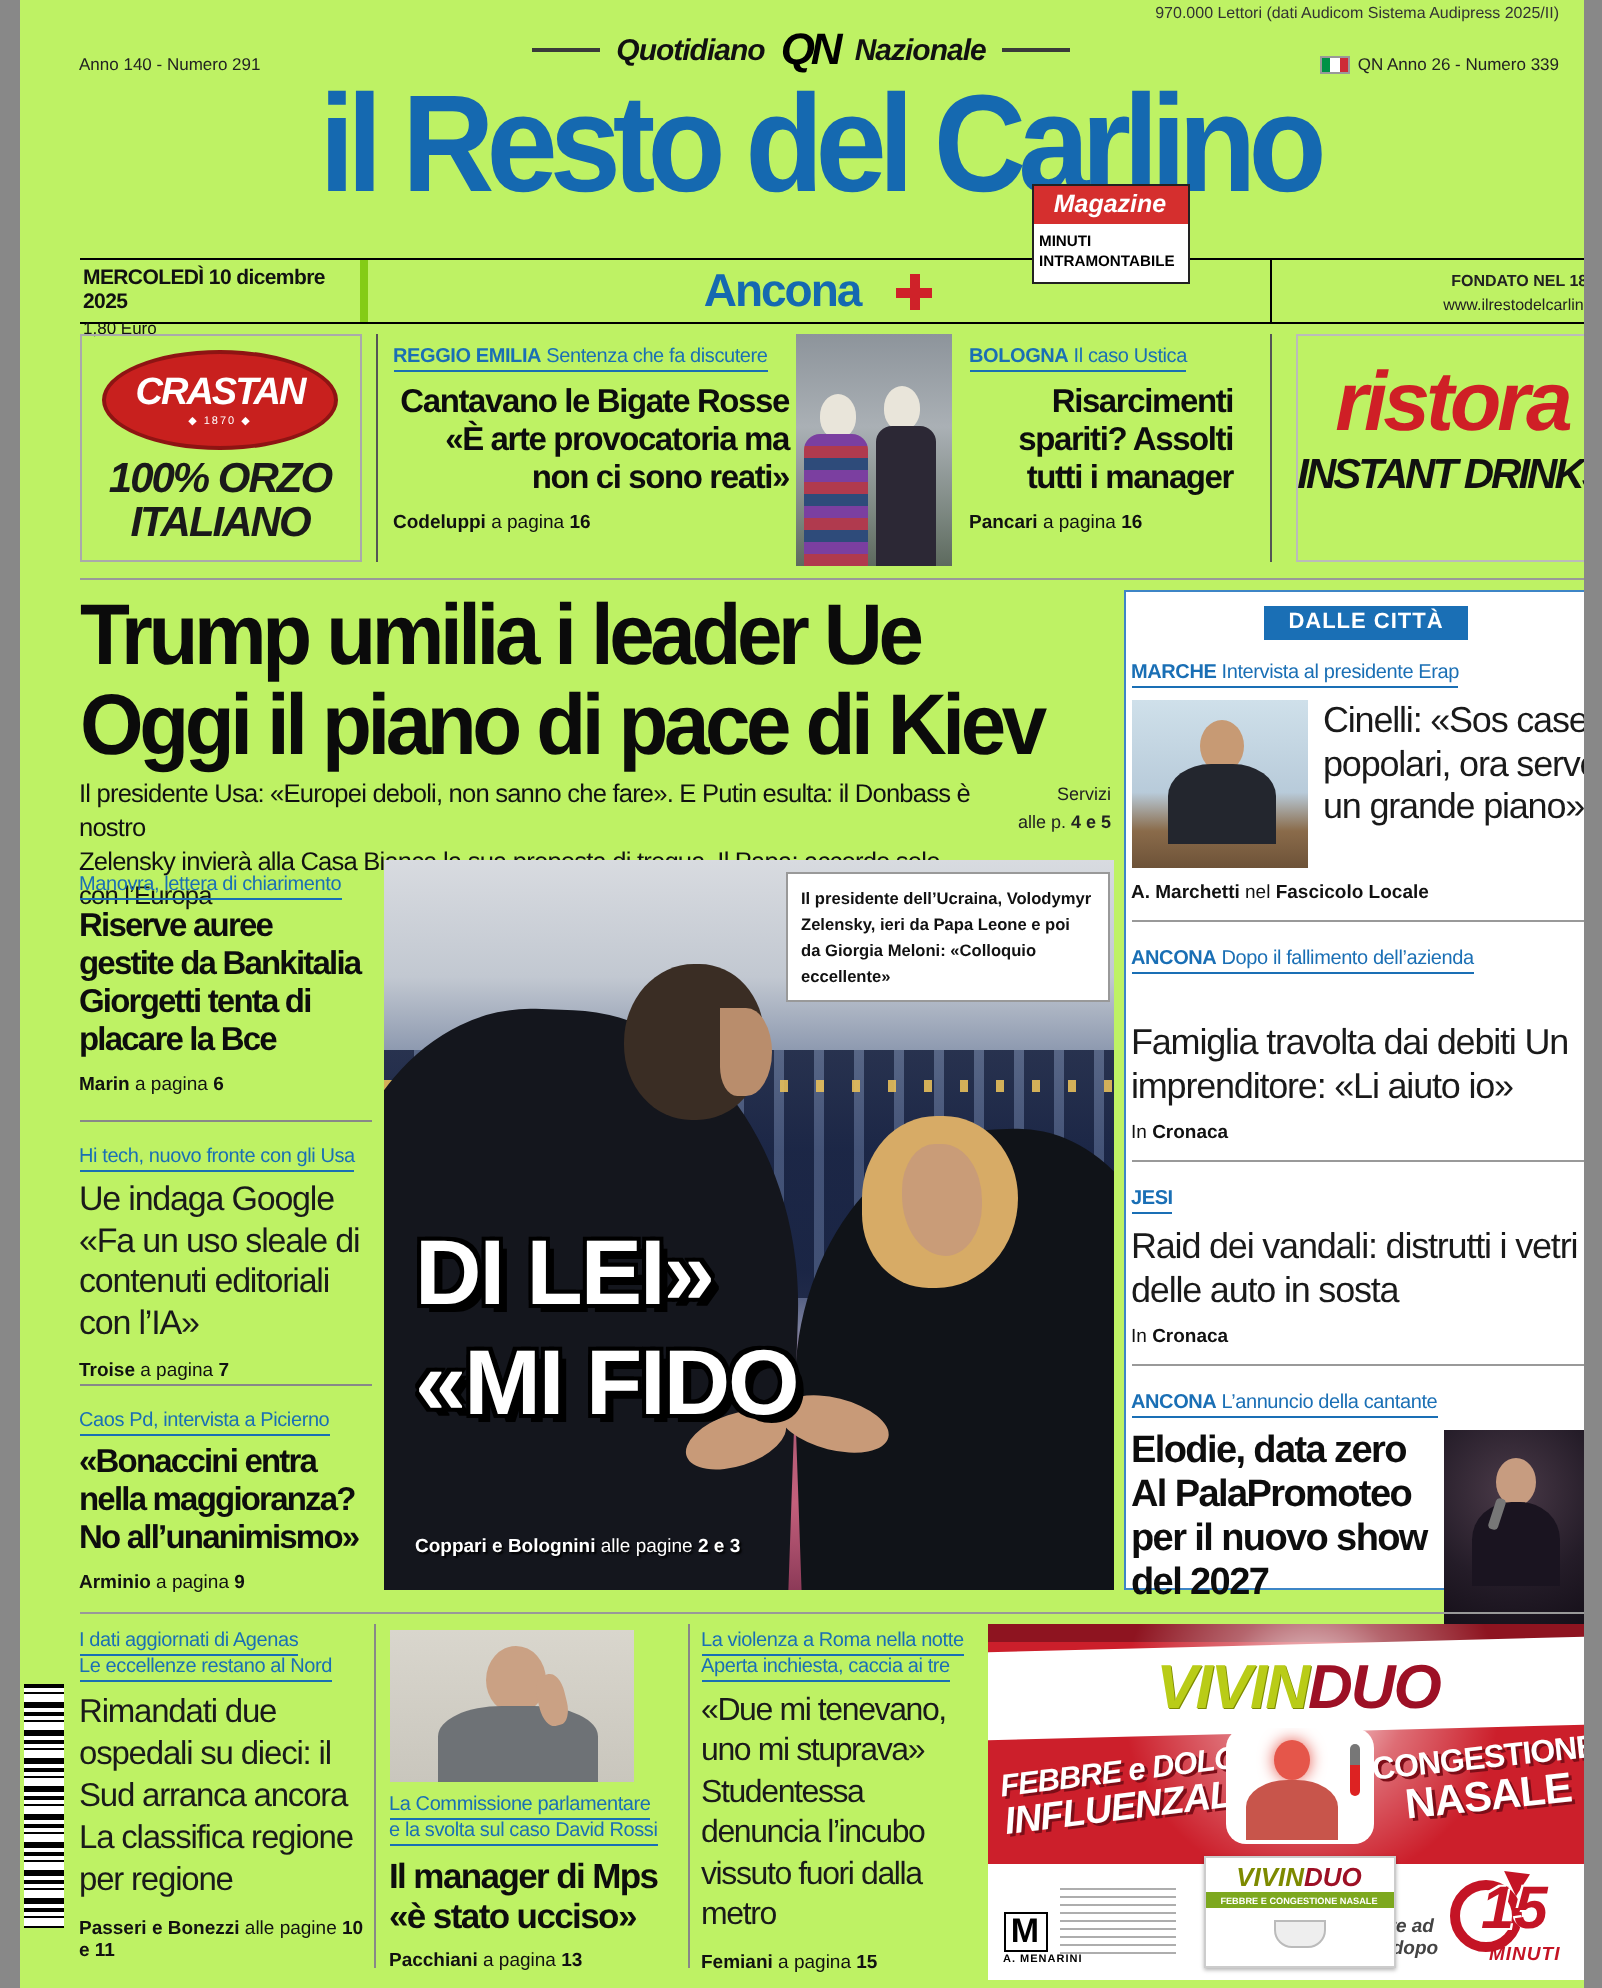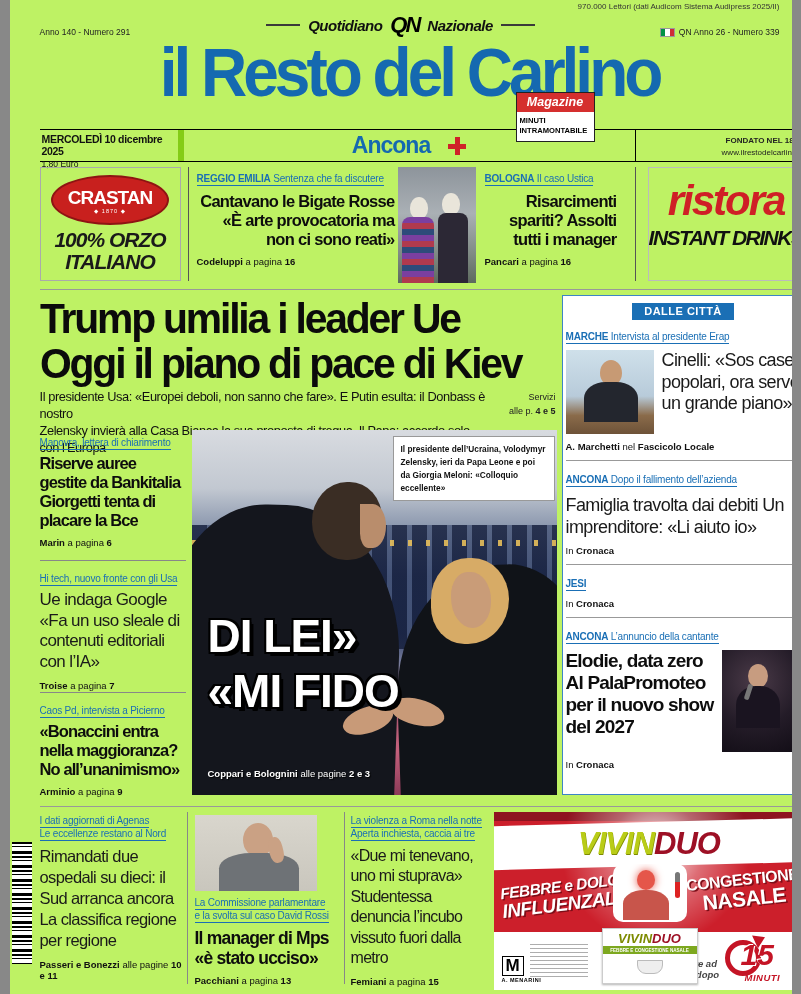--- a/index.html
+++ b/index.html
@@ -27,41 +27,41 @@
     font-size:64px; font-weight:bold; letter-spacing:-4px; color:#1569b0;
     transform:scaleY(1.08); transform-origin:top;
   }
   .magazine { left:506px; top:92px; width:79px; background:#fff; border:1px solid #222; z-index:6; }
   .magazine .mhead { background:#d52f2e; color:#fff; font-style:italic; font-weight:bold; font-size:12.5px; text-align:center; padding:2px 0 3px; }
   .magazine .mbody { font-size:7.6px; font-weight:bold; color:#000; padding:4px 3px 5px; line-height:1.3; }
 
   
   .datebar { top:129px; left:30px; width:765px; height:33px; border-top:1.5px solid #000; border-bottom:1.5px solid #000; }
   .datebar .cell { position:absolute; top:0; height:100%; }
-  .dcell-left { left:0; width:144px; border-right:6px solid #84cc16; padding:3px 12px 0 2px; }
+  .dcell-left { left:0; width:144px; border-right:4px solid #84cc16; padding:3px 12px 0 2px; }
   .d-date { font-size:10.5px; font-weight:bold; letter-spacing:-0.3px; }
   .d-price { font-size:8.5px; margin-top:2px; }
   .dcell-center { left:144px; width:452px; border-right:1px solid #000; display:flex; align-items:center; justify-content:center; gap:18px; }
   .edition { font-size:23px; font-weight:bold; color:#1569b0; letter-spacing:-1px; }
   .cross { position:relative; width:18px; height:18px; }
   .cross::before { content:""; position:absolute; left:7px; top:0; width:5px; height:18px; background:#cf2229; }
   .cross::after { content:""; position:absolute; left:0; top:7px; width:18px; height:5px; background:#cf2229; }
   .dcell-right { right:0; width:168px; text-align:right; font-size:8px; padding:5px 2px 0 0; line-height:1.5; color:#222; }
   .founded { font-weight:bold; }
 
   
   .kicker { color:#1a6fb5; font-size:10px; letter-spacing:-0.2px; border-bottom:1px solid #1a6fb5; padding-bottom:1px; display:inline-block; white-space:nowrap; }
   .kicker b { font-weight:bold; }
   .byline { font-size:9.5px; color:#111; }
   .byline b { font-weight:bold; }
 
   
   .crastan { left:30px; top:167px; width:141px; height:114px; border:1px solid #aaa; text-align:center; padding-top:7px; }
   .crastan .oval { width:118px; height:50px; margin:0 auto; background:#c8201e; border-radius:50%; border:2px solid #8e1413; color:#fff; display:flex; flex-direction:column; align-items:center; justify-content:center; }
-  .crastan .oval .brand { font-size:19px; font-weight:bold; letter-spacing:-1px; }
+  .crastan .oval .brand { font-size:19px; font-weight:bold; font-style:italic; letter-spacing:-1px; }
   .crastan .oval .year { font-size:5.5px; letter-spacing:1px; margin-top:-1px; }
   .crastan .orzo { font-size:21px; font-weight:bold; font-style:italic; letter-spacing:-1px; line-height:1.05; color:#1a1a1a; margin-top:4px; }
   .vdiv { width:1.5px; background:#555; }
   .teaser { }
   .teaser .head { font-weight:bold; font-size:16.5px; letter-spacing:-0.7px; line-height:1.16; color:#0d0d0d; margin-top:6px;text-align:right; }
   .photo1 { left:388px; top:167px; width:78px; height:116px; background:linear-gradient(180deg,#8d949b 0,#aab0b5 40%,#7f8a84 75%,#5d6a5e 100%); overflow:hidden; }
   .photo1 .h1a,.photo1 .h1b { position:absolute; width:18px; height:22px; border-radius:50% 50% 45% 45%; background:#e9e5da; }
   .photo1 .h1a { left:12px; top:30px; } .photo1 .h1b { left:44px; top:26px; }
   .photo1 .b1a { position:absolute; left:4px; top:50px; width:32px; height:66px; background:repeating-linear-gradient(180deg,#7b3fa0 0 6px,#b03a4e 6px 12px,#2e4b7a 12px 18px); border-radius:8px 8px 0 0; }
   .photo1 .b1b { position:absolute; left:40px; top:46px; width:30px; height:70px; background:#2c2835; border-radius:8px 8px 0 0; }
@@ -317,26 +317,27 @@
         <span class="head"></span>
         <span class="body"></span>
       </div>
       <div class="head-r">Cinelli: «Sos case popolari, ora serve un grande piano»</div>
     </div>
     <div class="byline"><b>A. Marchetti</b><span> nel </span><b>Fascicolo Locale</b></div>
 
     <div class="rdiv"></div>
 
     <span class="kicker"><b>ANCONA</b><span> Dopo il fallimento dell’azienda</span></span>
-    <div class="head-r" style="margin-top:8px;">Famiglia travolta dai debiti Un imprenditore: «Li aiuto io»</div>
+    <div class="head-r" style="margin-top:24px;">Famiglia travolta dai debiti Un imprenditore: «Li aiuto io»</div>
     <div class="byline"><span>In </span><b>Cronaca</b></div>
 
     <div class="rdiv"></div>
 
     <span class="kicker"><b>JESI</b><span></span></span>
+    <div class="head-r" style="margin-top:6px;">Raid dei vandali: distrutti i vetri delle auto in sosta</div>
     <div class="byline"><span>In </span><b>Cronaca</b></div>
 
     <div class="rdiv"></div>
 
     <span class="kicker"><b>ANCONA</b><span> L’annuncio della cantante</span></span>
     <div class="rrow">
       <div class="head-b" style="width:148px;">Elodie, data zero Al PalaPromoteo per il nuovo show del 2027</div>
       <div class="elodie-photo">
         <span class="head"></span>
         <span class="arm"></span>

